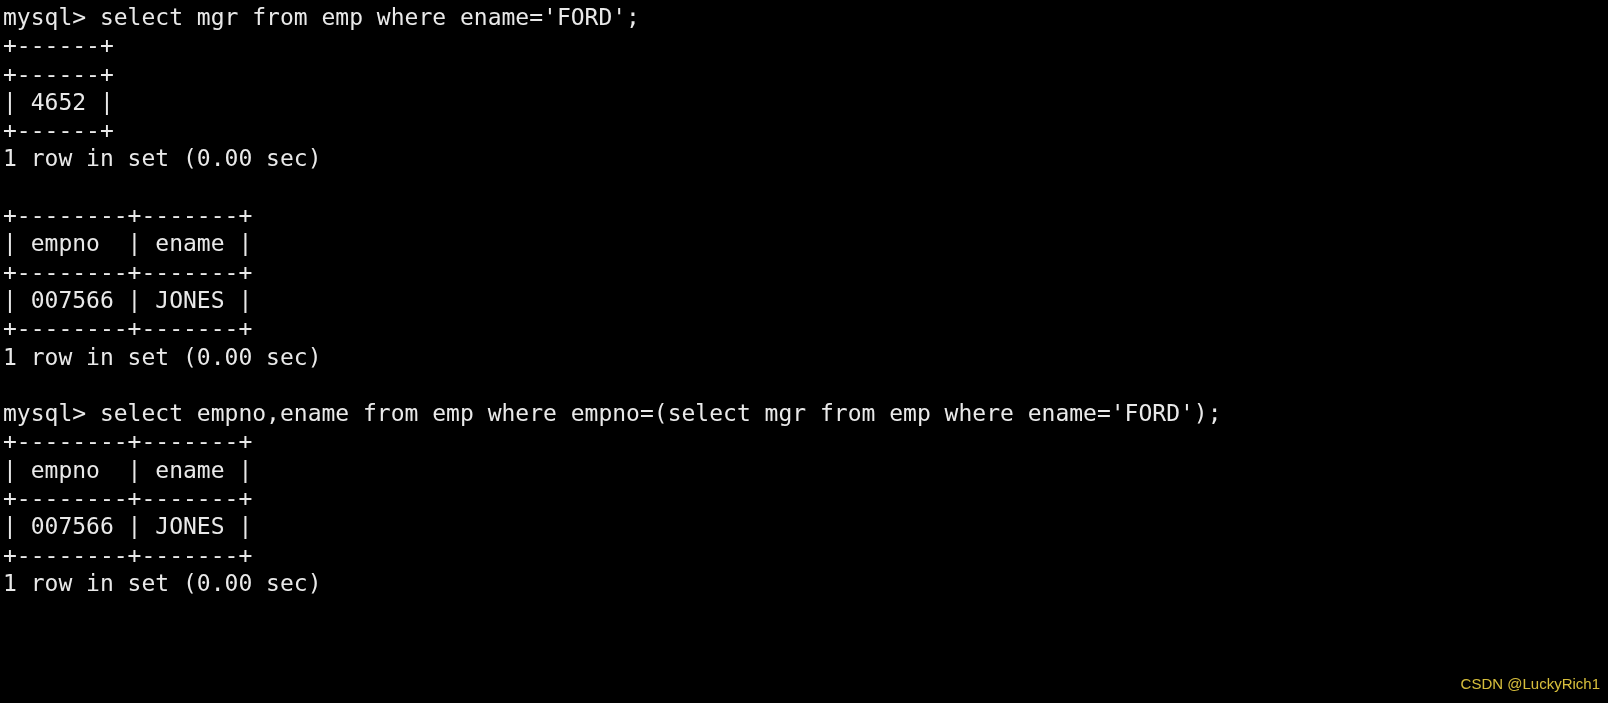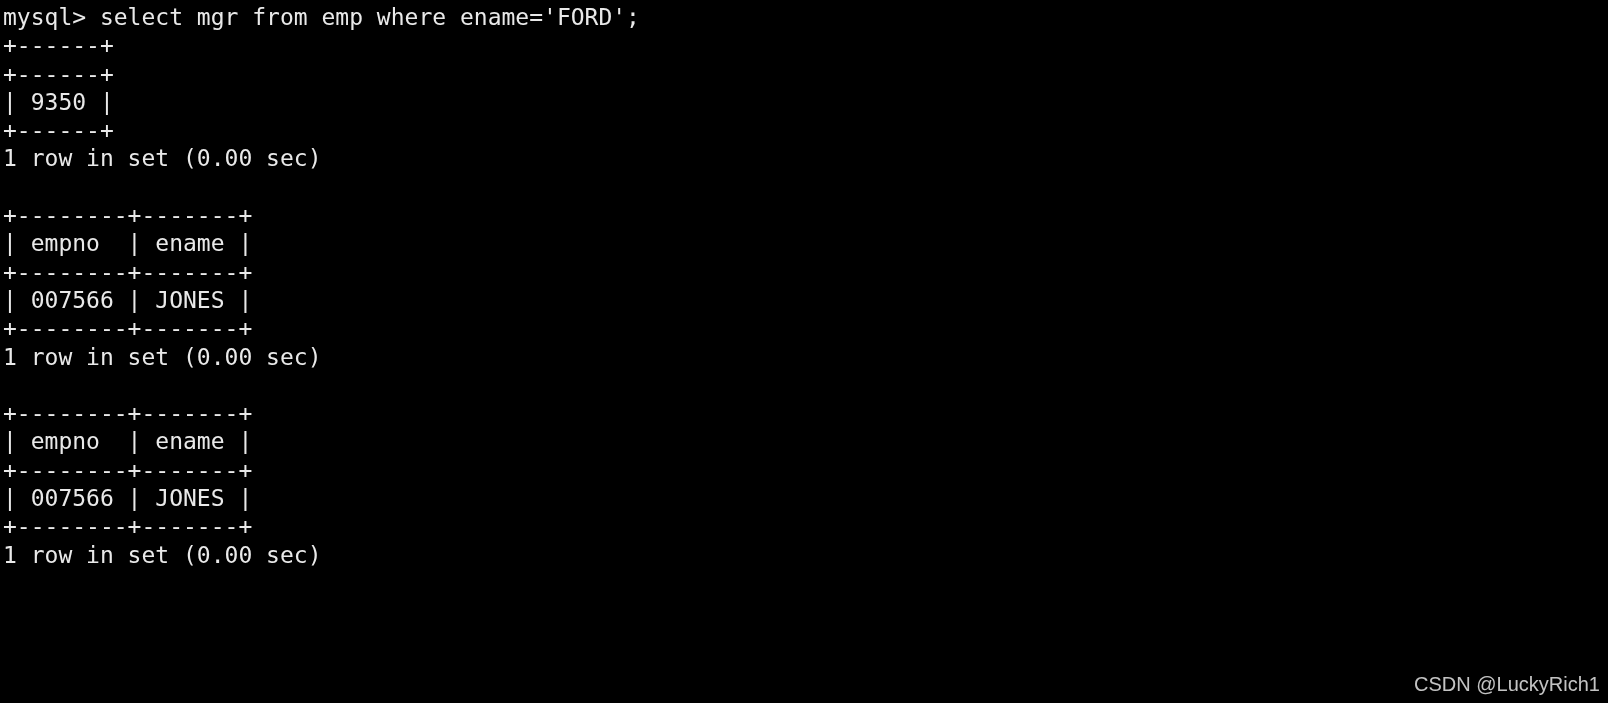--- a/index.html
+++ b/index.html
@@ -36,45 +36,46 @@
     -webkit-font-smoothing: antialiased;
   }
   .term-line.blank {
     color: transparent;
   }
   #watermark {
     position: absolute;
     right: 8px;
     bottom: 10px;
     font-family: "Liberation Sans", "DejaVu Sans", sans-serif;
-    font-size: 20px;
+    font-size: 15px;
     line-height: 18px;
-    color: #e5e5e5;
+    color: #fde047;
     white-space: pre;
     opacity: 0.85;
   }
 </style>
 </head>
 <body>
 
 <div id="terminal">
   <div class="term-line">mysql&gt; select mgr from emp where ename='FORD';</div>
   <div class="term-line">+------+</div>
   <div class="term-line">+------+</div>
-  <div class="term-line">| 9350 |</div>
+  <div class="term-line">| 4652 |</div>
   <div class="term-line">+------+</div>
   <div class="term-line">1 row in set (0.00 sec)</div>
   <div class="term-line blank"></div>
   <div class="term-line">+--------+-------+</div>
   <div class="term-line">| empno  | ename |</div>
   <div class="term-line">+--------+-------+</div>
   <div class="term-line">| 007566 | JONES |</div>
   <div class="term-line">+--------+-------+</div>
   <div class="term-line">1 row in set (0.00 sec)</div>
   <div class="term-line blank"></div>
+  <div class="term-line">mysql&gt; select empno,ename from emp where empno=(select mgr from emp where ename='FORD');</div>
   <div class="term-line">+--------+-------+</div>
   <div class="term-line">| empno  | ename |</div>
   <div class="term-line">+--------+-------+</div>
   <div class="term-line">| 007566 | JONES |</div>
   <div class="term-line">+--------+-------+</div>
   <div class="term-line">1 row in set (0.00 sec)</div>
 </div>
 
 <div id="watermark">CSDN @LuckyRich1</div>
 

